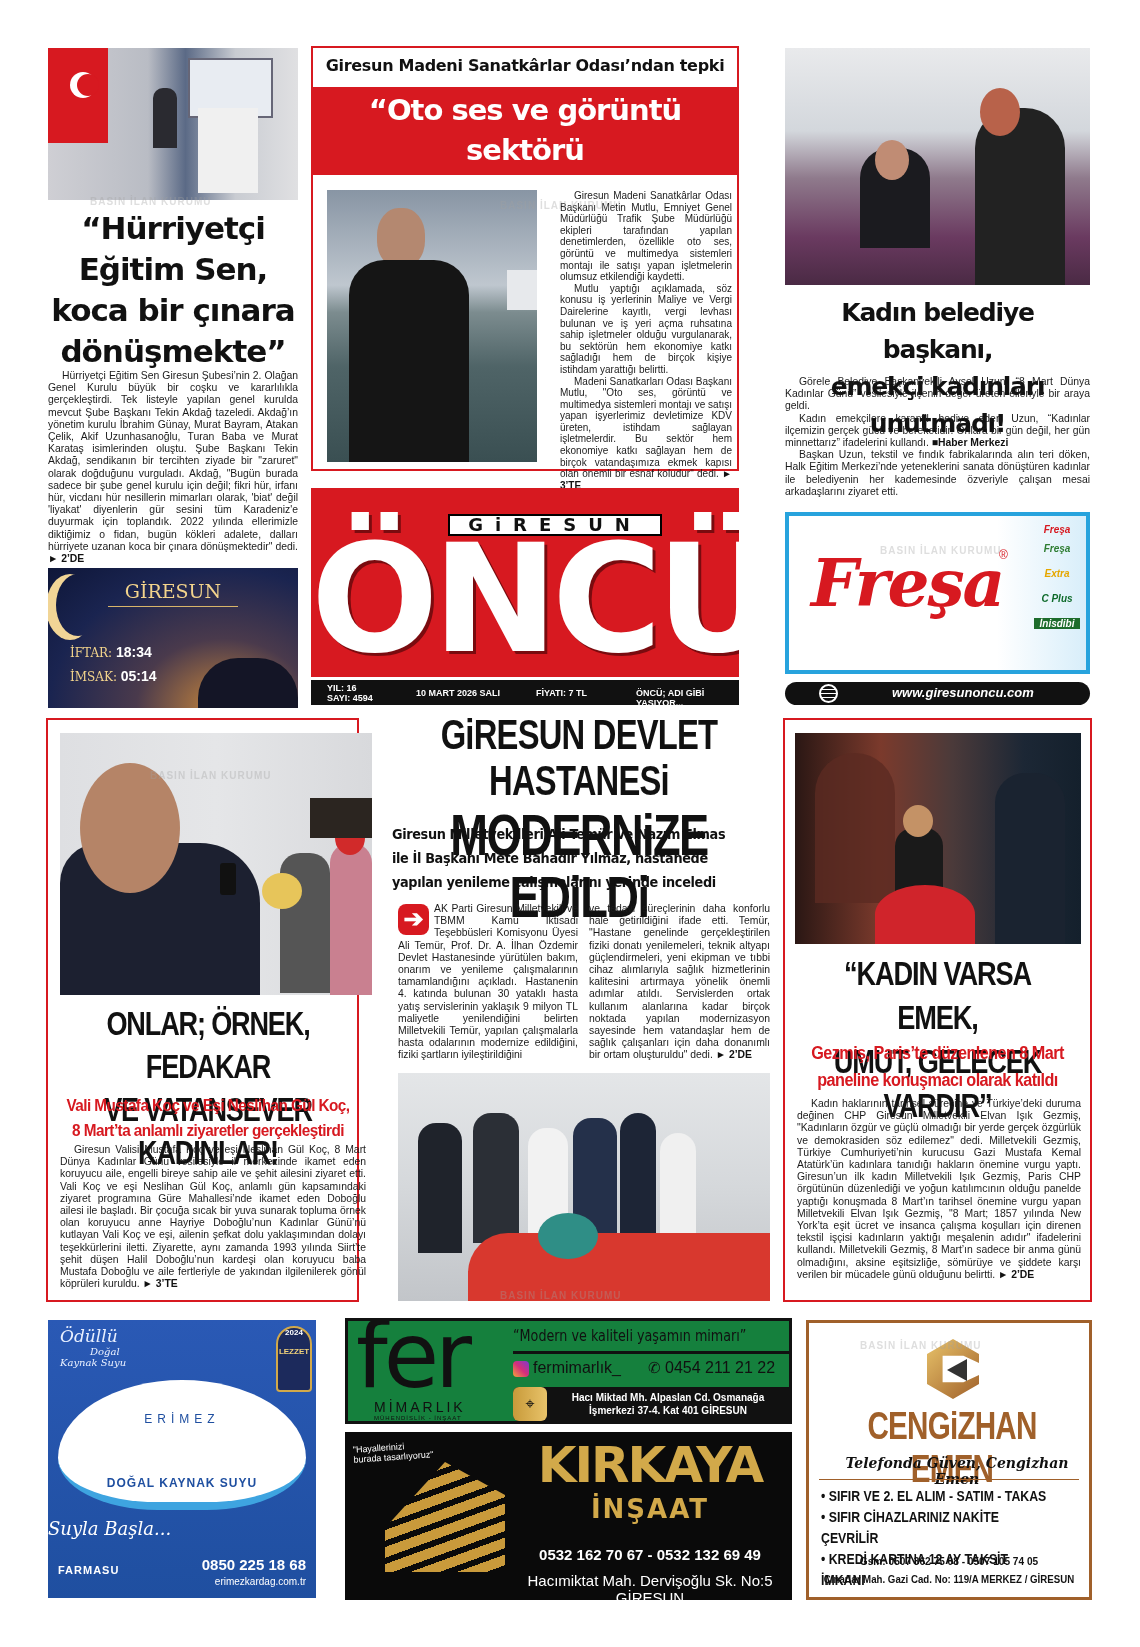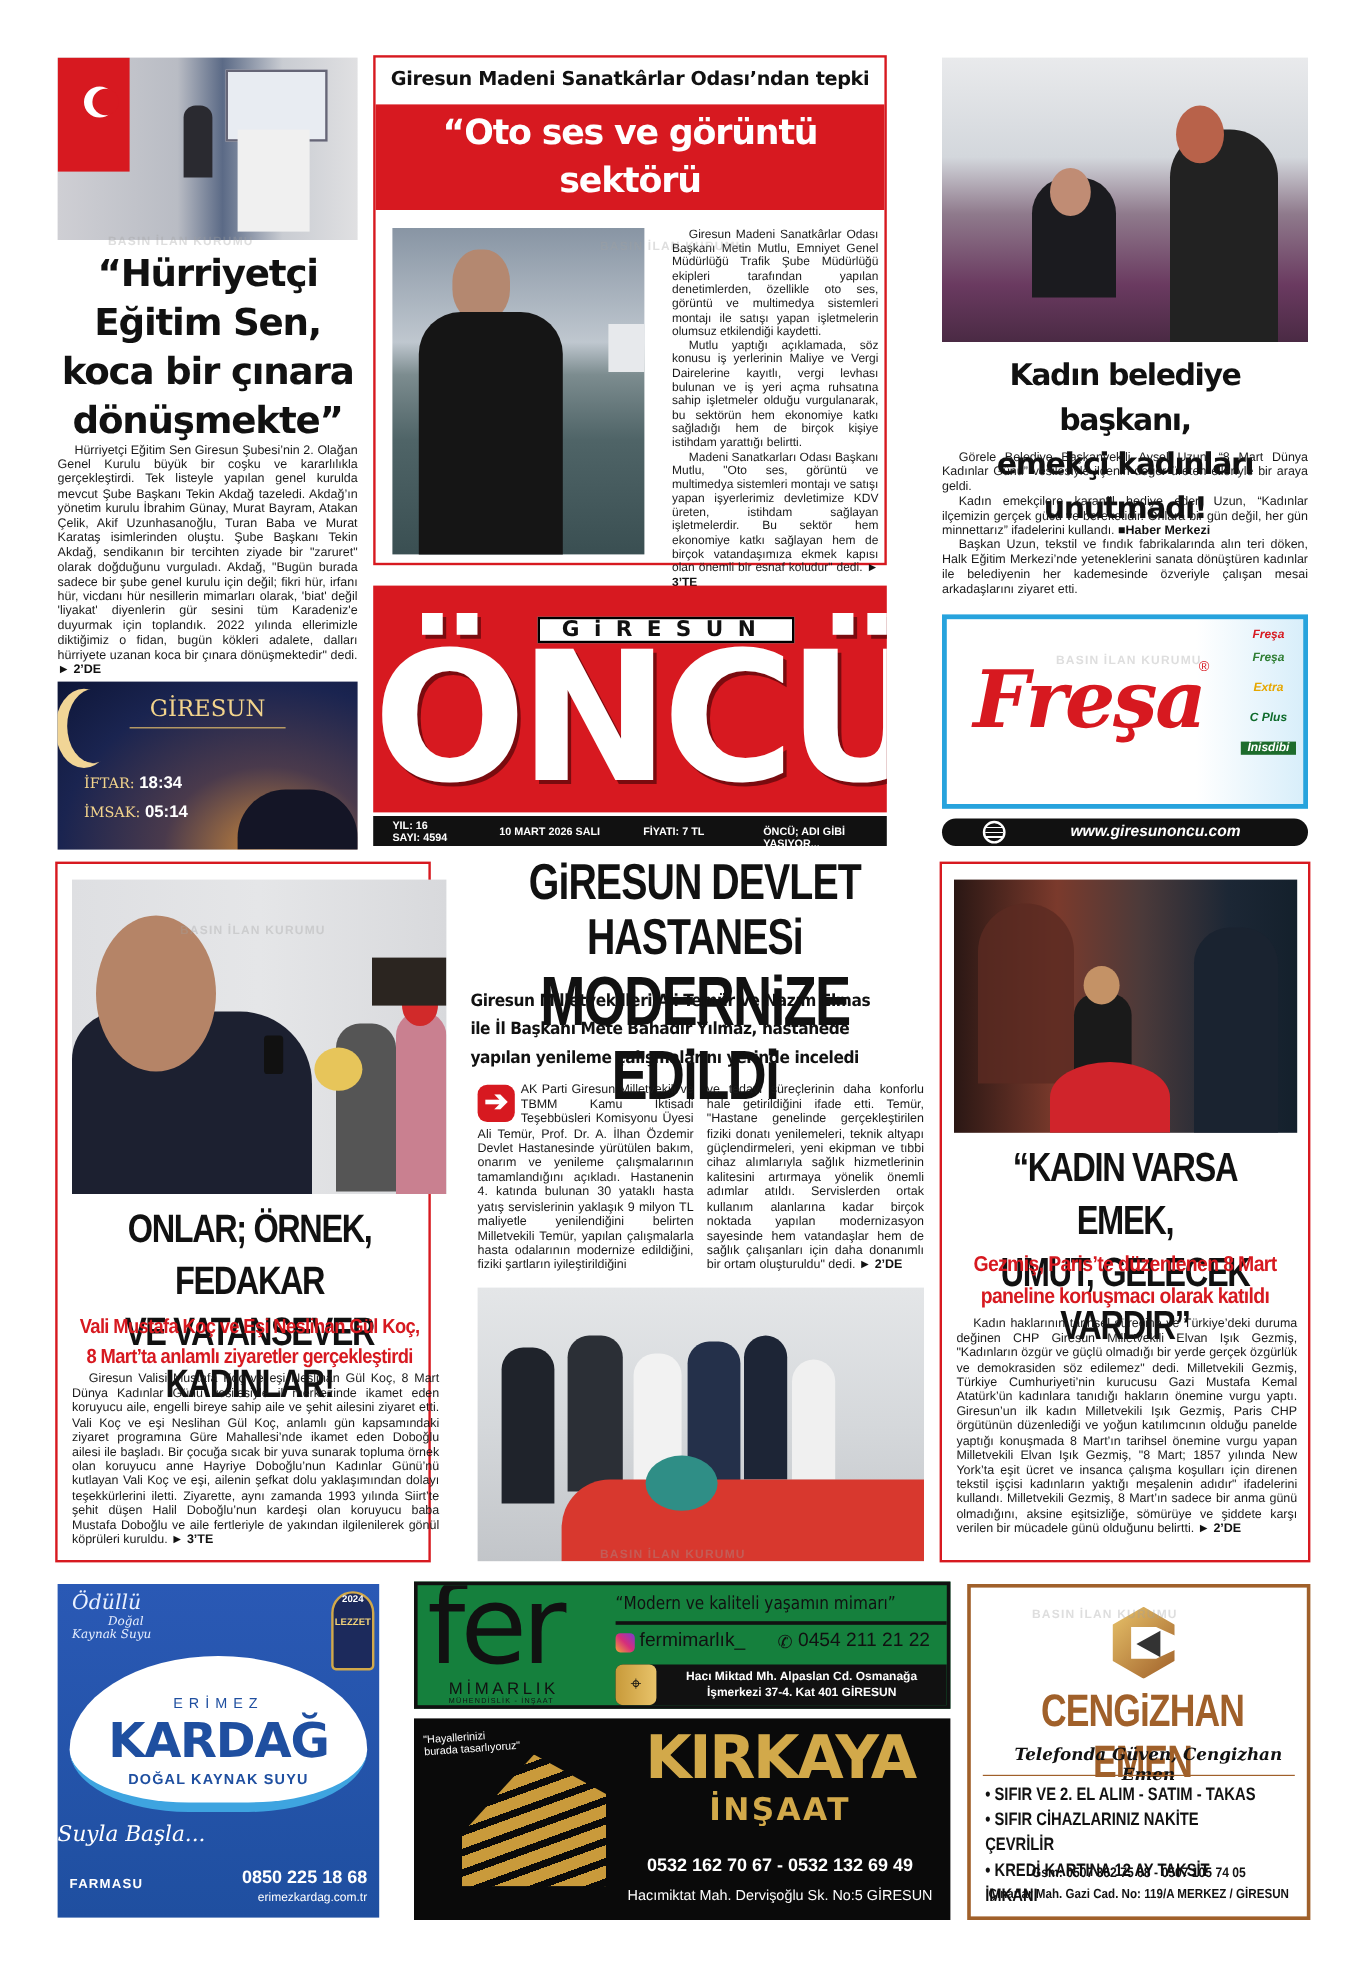--- a/index.html
+++ b/index.html
@@ -217,21 +217,20 @@
     <div style="font-size:17px;">Ödüllü</div>
     <div style="font-size:10px;margin-left:30px;">Doğal</div>
     <div style="font-size:10px;">Kaynak Suyu</div>
   </div>
   <div style="position:absolute;left:228px;top:6px;width:36px;height:66px;background:#1c2a5c;border-radius:18px 18px 4px 4px;border:2px solid #d2a94a;text-align:center;color:#fff;font-size:8px;font-weight:bold;">
     <div style="margin-top:0;">2024</div>
     <div style="margin-top:10px;color:#f2d27a;">LEZZET</div>
   </div>
   <div style="position:absolute;left:10px;top:60px;width:248px;height:130px;background:#fff;border-radius:50% 50% 40% 40% / 60% 60% 40% 40%;border-bottom:8px solid #3ea4e0;"></div>
   <div style="position:absolute;left:0;top:92px;width:268px;text-align:center;font-size:12px;letter-spacing:5px;color:#1f4fa0;">ERİMEZ</div>
-  <div style="position:absolute;left:0;top:108px;width:268px;text-align:center;font-family:'DejaVu Sans',sans-serif;font-weight:bold;font-size:40px;color:#1f4fa0;letter-spacing:-1px;">KARDAĞ</div>
   <div style="position:absolute;left:0;top:156px;width:268px;text-align:center;font-weight:bold;font-size:12px;color:#1f4fa0;letter-spacing:1px;">DOĞAL KAYNAK SUYU</div>
   <div style="position:absolute;left:0;top:198px;width:268px;text-align:left;font-family:'DejaVu Serif',serif;font-style:italic;font-size:18px;color:#fff;">Suyla Başla...</div>
   <div style="position:absolute;left:10px;top:244px;font-size:11px;font-weight:bold;color:#fff;letter-spacing:1px;">FARMASU</div>
   <div style="position:absolute;left:118px;top:236px;width:140px;text-align:right;font-size:15px;font-weight:bold;color:#fff;">0850 225 18 68</div>
   <div style="position:absolute;left:118px;top:256px;width:140px;text-align:right;font-size:10px;color:#fff;">erimezkardag.com.tr</div>
 </div>
 
 <div class="abs" style="left:345px;top:1318px;width:447px;height:106px;border:3px solid #111;background:#15803d;overflow:hidden;">
   <div style="position:absolute;left:8px;top:-18px;font-family:'DejaVu Sans',sans-serif;font-size:90px;font-weight:normal;color:#111;letter-spacing:-4px;">fer</div>
   <div style="position:absolute;left:26px;top:78px;font-size:14px;letter-spacing:3px;color:#111;">MİMARLIK</div>
@@ -252,21 +251,21 @@
 
 <div class="abs" style="left:345px;top:1432px;width:447px;height:168px;background:#0a0a0a;overflow:hidden;">
   <div style="position:absolute;left:8px;top:10px;font-size:9px;color:#fff;transform:rotate(-4deg);">
     <div>"Hayallerinizi</div>
     <div>burada tasarlıyoruz"</div>
   </div>
   <div style="position:absolute;left:40px;top:30px;width:120px;height:110px;background:repeating-linear-gradient(160deg,#c99a3b 0 10px,#0a0a0a 10px 16px);clip-path:polygon(50% 0,100% 30%,100% 100%,0 100%,0 60%);"></div>
   <div style="position:absolute;left:170px;top:4px;width:270px;text-align:center;font-family:'DejaVu Sans',sans-serif;font-weight:bold;font-size:50px;color:#d2a94a;letter-spacing:-2px;">KIRKAYA</div>
   <div style="position:absolute;left:170px;top:62px;width:270px;text-align:center;font-family:'DejaVu Sans',sans-serif;font-weight:bold;font-size:26px;color:#d2a94a;letter-spacing:2px;">İNŞAAT</div>
   <div style="position:absolute;left:170px;top:114px;width:270px;text-align:center;font-size:15px;font-weight:bold;color:#fff;">0532 162 70 67 - 0532 132 69 49</div>
-  <div style="position:absolute;left:170px;top:140px;width:270px;text-align:center;font-size:12px;color:#fff;">Hacımiktat Mah. Dervişoğlu Sk. No:5 GİRESUN</div>
+  <div style="position:absolute;left:170px;top:140px;width:270px;text-align:center;font-size:15px;color:#fff;">Hacımiktat Mah. Dervişoğlu Sk. No:5 GİRESUN</div>
 </div>
 
 <div class="abs" style="left:806px;top:1320px;width:286px;height:280px;border:3px solid #a0602a;background:#fff;overflow:hidden;">
   <div style="position:absolute;left:118px;top:16px;width:52px;height:60px;background:linear-gradient(135deg,#e8c36a,#a0602a);clip-path:polygon(50% 0,100% 25%,100% 40%,70% 28%,30% 28%,30% 72%,70% 72%,100% 60%,100% 75%,50% 100%,0 75%,0 25%);"></div>
   <div style="position:absolute;left:138px;top:36px;width:0;height:0;border-top:11px solid transparent;border-bottom:11px solid transparent;border-right:20px solid #333;"></div>
   <div style="position:absolute;left:-20px;top:82px;width:326px;text-align:center;font-family:'Liberation Sans',sans-serif;font-weight:bold;font-size:38px;color:#a0602a;letter-spacing:-1px;transform:scaleX(0.78);transform-origin:center top;">CENGiZHAN EMEN</div>
   <div style="position:absolute;left:0;top:132px;width:280px;text-align:center;font-family:'DejaVu Serif',serif;font-style:italic;font-weight:bold;font-size:14px;color:#111;padding-left:16px;">Telefonda Güven, Cengizhan Emen</div>
   <div style="position:absolute;left:10px;top:156px;width:260px;height:1px;background:#a0602a;"></div>
   <div style="position:absolute;left:12px;top:162px;width:280px;font-family:'Liberation Sans',sans-serif;font-weight:bold;font-size:15px;line-height:21px;color:#111;transform:scaleX(0.82);transform-origin:left top;">
     <div>• SIFIR VE 2. EL ALIM - SATIM - TAKAS</div>

